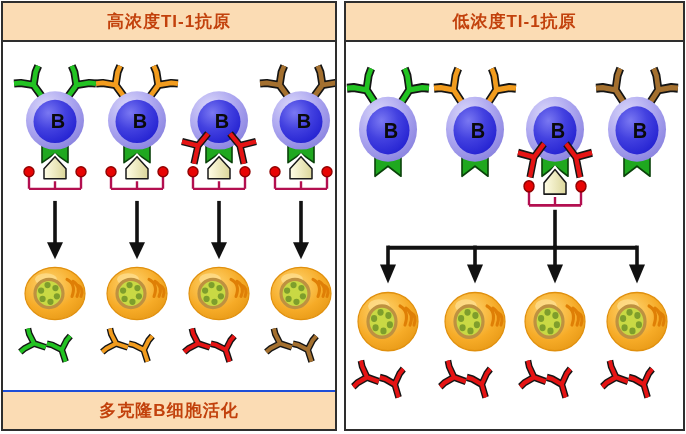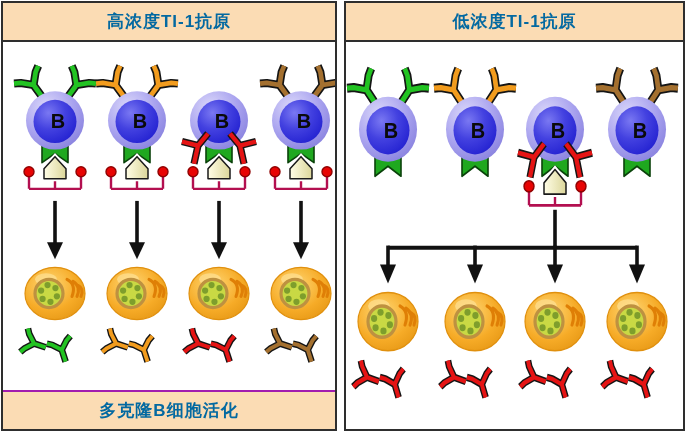--- a/index.html
+++ b/index.html
@@ -2,23 +2,23 @@
 <html><head>
 <meta charset="utf-8">
 <style>
   html,body{margin:0;padding:0;background:#ffffff;font-family:"Liberation Sans",sans-serif;}
   .stage{position:relative;width:686px;height:434px;background:#ffffff;overflow:hidden;}
   .panel{position:absolute;top:1px;height:430px;background:#ffffff;
          border:2px solid #2e2e2e;box-sizing:border-box;display:flex;flex-direction:column;}
   .panel-left{left:1px;width:336px;}
   .panel-right{left:344px;width:341px;}
   .panel-header,.panel-footer{flex:0 0 37px;display:flex;align-items:center;justify-content:center;
-         font-weight:bold;font-size:17px;color:#0369a1;letter-spacing:1px;white-space:nowrap;text-align:right;}
+         font-weight:bold;font-size:17px;color:#c2410c;letter-spacing:1px;white-space:nowrap;text-align:right;}
   .panel-header{border-bottom:2px solid #2e2e2e;}
-  .panel-footer{border-top:2px solid #a21caf;}
+  .panel-footer{border-top:2px solid #1d4ed8;}
   svg.panel-body{flex:1 1 auto;width:100%;height:100%;display:block;}
 </style>
 </head>
 <body>
 
 <div class="stage">
 
   <div class="panel panel-left" style="border-color: rgb(46, 46, 46);">
     <div class="panel-header" style="background: rgb(251, 220, 180);">高浓度TI-1抗原</div>
     <svg class="panel-body" preserveAspectRatio="none" xmlns="http://www.w3.org/2000/svg" viewBox="0 0 332 346">

